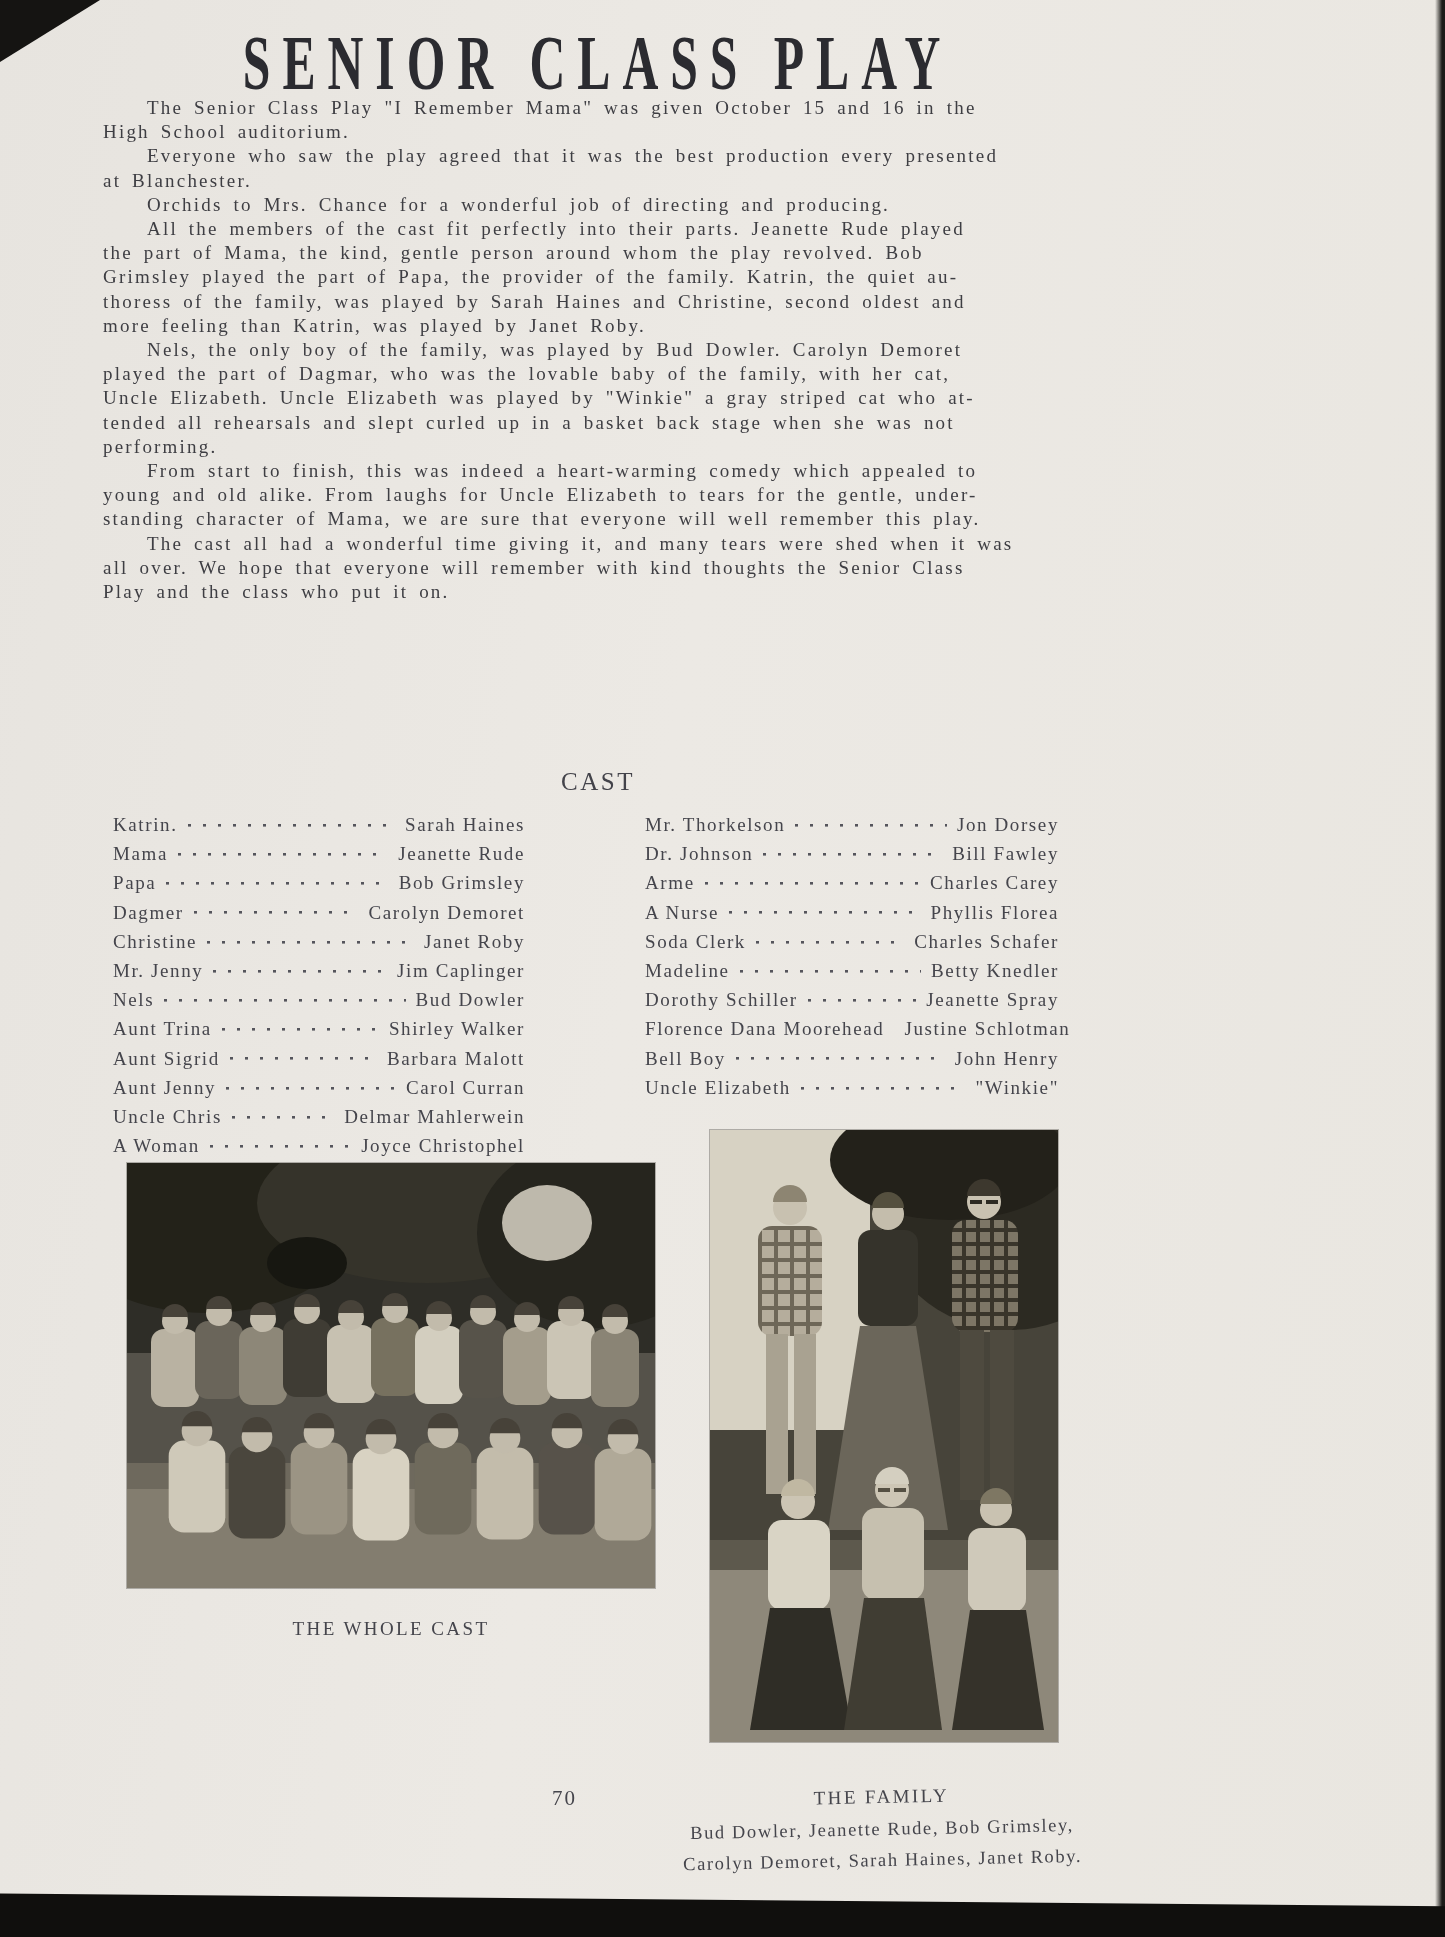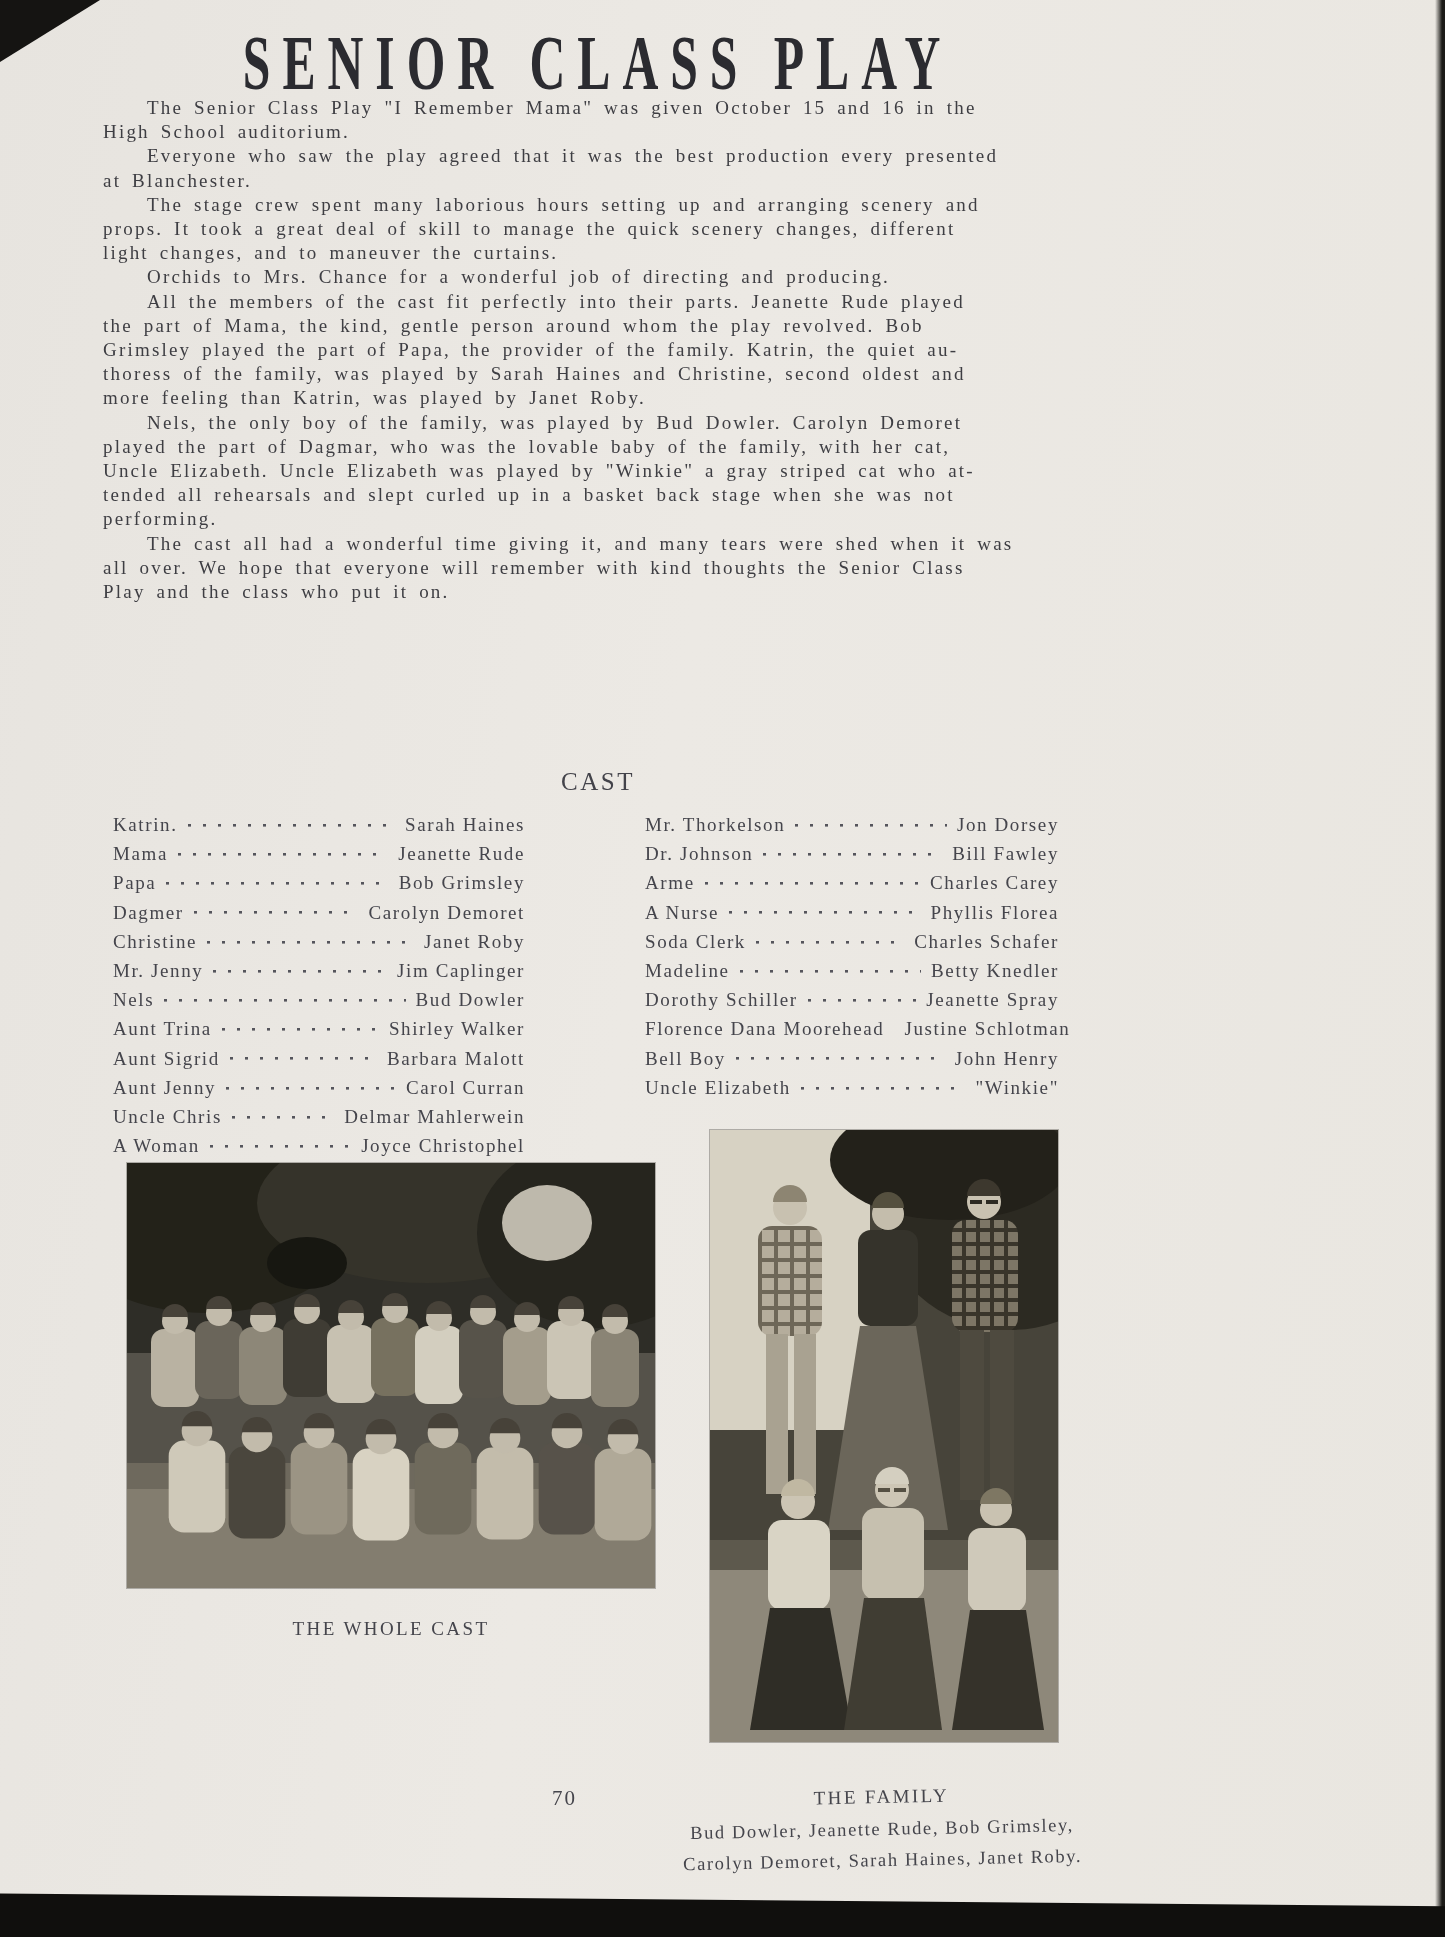--- a/index.html
+++ b/index.html
@@ -58,34 +58,34 @@
 
   <div class="title-wrap">
     <span class="title">SENIOR CLASS PLAY</span>
   </div>
 
   <div class="article">
     <div class="para">The Senior Class Play "I Remember Mama" was given October 15 and 16 in the
 High School auditorium.</div>
     <div class="para">Everyone who saw the play agreed that it was the best production every presented
 at Blanchester.</div>
-    <div class="para">The stage crew spent many laborious hours setting up and arranging scenery and
-props. It took a great deal of skill to manage the quick scenery changes, different
-light changes, and to maneuver the curtains.</div>
     <div class="para">Orchids to Mrs. Chance for a wonderful job of directing and producing.</div>
     <div class="para">All the members of the cast fit perfectly into their parts. Jeanette Rude played
 the part of Mama, the kind, gentle person around whom the play revolved. Bob
 Grimsley played the part of Papa, the provider of the family. Katrin, the quiet au-
 thoress of the family, was played by Sarah Haines and Christine, second oldest and
 more feeling than Katrin, was played by Janet Roby.</div>
     <div class="para">Nels, the only boy of the family, was played by Bud Dowler. Carolyn Demoret
 played the part of Dagmar, who was the lovable baby of the family, with her cat,
 Uncle Elizabeth. Uncle Elizabeth was played by "Winkie" a gray striped cat who at-
 tended all rehearsals and slept curled up in a basket back stage when she was not
 performing.</div>
+    <div class="para">From start to finish, this was indeed a heart-warming comedy which appealed to
+young and old alike. From laughs for Uncle Elizabeth to tears for the gentle, under-
+standing character of Mama, we are sure that everyone will well remember this play.</div>
     <div class="para">The cast all had a wonderful time giving it, and many tears were shed when it was
 all over. We hope that everyone will remember with kind thoughts the Senior Class
 Play and the class who put it on.</div>
   </div>
 
   <div class="cast-heading">CAST</div>
 
   <div class="cast-col left">
     <div class="cast-row">
         <span class="cast-role">Katrin.</span>

